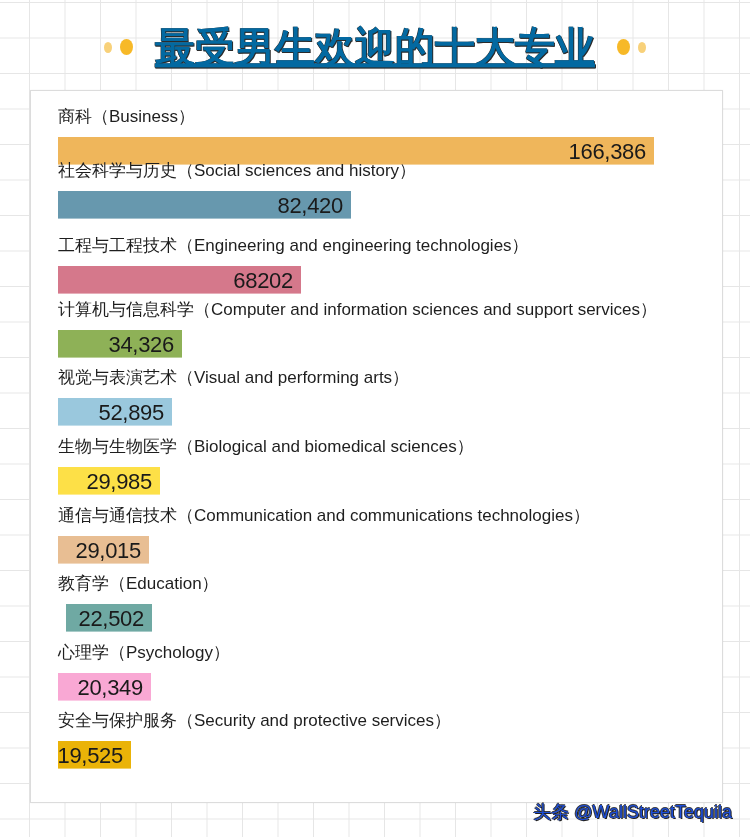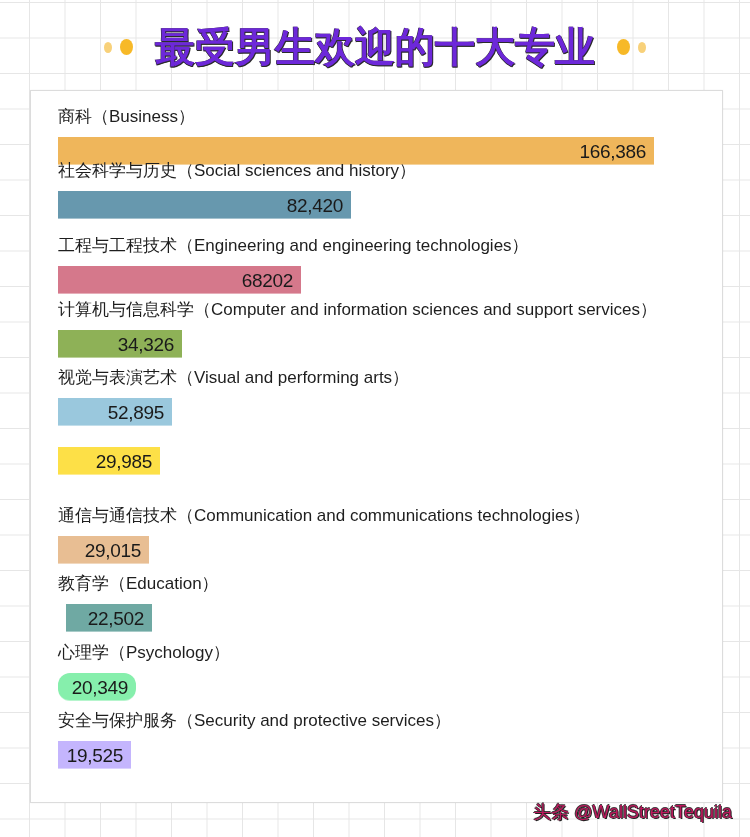--- a/index.html
+++ b/index.html
@@ -14,24 +14,25 @@
     font-family: "DejaVu Sans", "Liberation Sans", sans-serif;
     color: #222;
   }
   .title-row {
     position: absolute; left: 0; top: 22px; width: 750px; height: 50px;
     display: flex; align-items: center; justify-content: center;
   }
   .title {
     font-family: "DejaVu Sans", sans-serif;
     font-weight: 900; font-size: 40px; letter-spacing: 0px;
-    color: #6d28d9;
+    color: #0369a1;
     text-shadow: 1px 1px 0 #2b2b2b, -0.5px 0 0 #2b2b2b, 0 1px 0 #2b2b2b;
     margin: 0 22px; line-height: 50px;
     transform: scaleY(1.02);
+    text-decoration: underline;
   }
   .dots { display: flex; align-items: center; gap: 8px; }
   .dot { border-radius: 50%; display: inline-block; }
   .dot.small { width: 8px; height: 11px; background: #f8d17a; }
   .dot.big { width: 13px; height: 16px; background: #f7b928; }
 
   .card {
     position: absolute; left: 30px; top: 90px; width: 691px; height: 711px;
     background: #ffffff; border: 1px solid #dcdcdc;
     box-shadow: 0 0 2px rgba(0,0,0,0.05);
@@ -42,26 +43,26 @@
     font-size: 17px; color: #1e1e1e; white-space: nowrap; line-height: 20px;
     height: 20px;
   }
   .bar {
     height: 28px; position: relative; margin-top: 10px;
     box-sizing: border-box; border-bottom: 1px solid rgba(255,255,255,0.4);
   }
   .bar-value {
     position: absolute; right: 8px; top: 0; height: 28px; line-height: 29px;
     font-family: "Liberation Sans", "DejaVu Sans", sans-serif;
-    font-size: 19px; color: #1a1a1a; letter-spacing: -0.3px;
+    font-size: 22px; color: #1a1a1a; letter-spacing: -0.3px;
   }
   .credit {
     position: absolute; right: 18px; top: 800px;
     font-family: "Liberation Sans", "DejaVu Sans", sans-serif;
-    font-size: 18px; color: #be185d;
+    font-size: 18px; color: #1d4ed8;
     text-shadow: 0 0 1px #222, 1px 1px 0 #222, -1px 0 0 #444, 0 -1px 0 #444;
     white-space: nowrap;
   }
 </style>
 </head>
 <body>
 
 <div class="title-row">
   <div class="dots">
     <span class="dot small"></span>
@@ -100,43 +101,44 @@
         <span class="bar-value">34,326</span>
       </div>
     </div>
     <div class="item" style="top: 277px;">
       <div class="label">视觉与表演艺术（Visual and performing arts）</div>
       <div class="bar" style="width: 114px; background: rgb(154, 200, 221);">
         <span class="bar-value">52,895</span>
       </div>
     </div>
     <div class="item" style="top: 346px;">
+      <div class="label">生物与生物医学（Biological and biomedical sciences）</div>
       <div class="bar" style="width: 102px; background: #fde047;">
         <span class="bar-value">29,985</span>
       </div>
     </div>
     <div class="item" style="top: 415px;">
       <div class="label">通信与通信技术（Communication and communications technologies）</div>
       <div class="bar" style="width: 91px; background: rgb(232, 190, 147);">
         <span class="bar-value">29,015</span>
       </div>
     </div>
     <div class="item" style="top: 483px;">
       <div class="label">教育学（Education）</div>
       <div class="bar" style="width: 86px; background: rgb(111, 169, 163); margin-left: 8px;">
         <span class="bar-value">22,502</span>
       </div>
     </div>
     <div class="item" style="top: 552px;">
       <div class="label">心理学（Psychology）</div>
-      <div class="bar" style="width: 78px; background: #86efac; border-radius: 12px;">
+      <div class="bar" style="width: 93px; background: #f9a8d4;">
         <span class="bar-value">20,349</span>
       </div>
     </div>
     <div class="item" style="top: 620px;">
       <div class="label">安全与保护服务（Security and protective services）</div>
-      <div class="bar" style="width: 73px; background: #c4b5fd;">
+      <div class="bar" style="width: 73px; background: #eab308;">
         <span class="bar-value">19,525</span>
       </div>
     </div>
   </div>
 
 <div class="credit">头条 @WallStreetTequila</div>
 
 </body></html>

